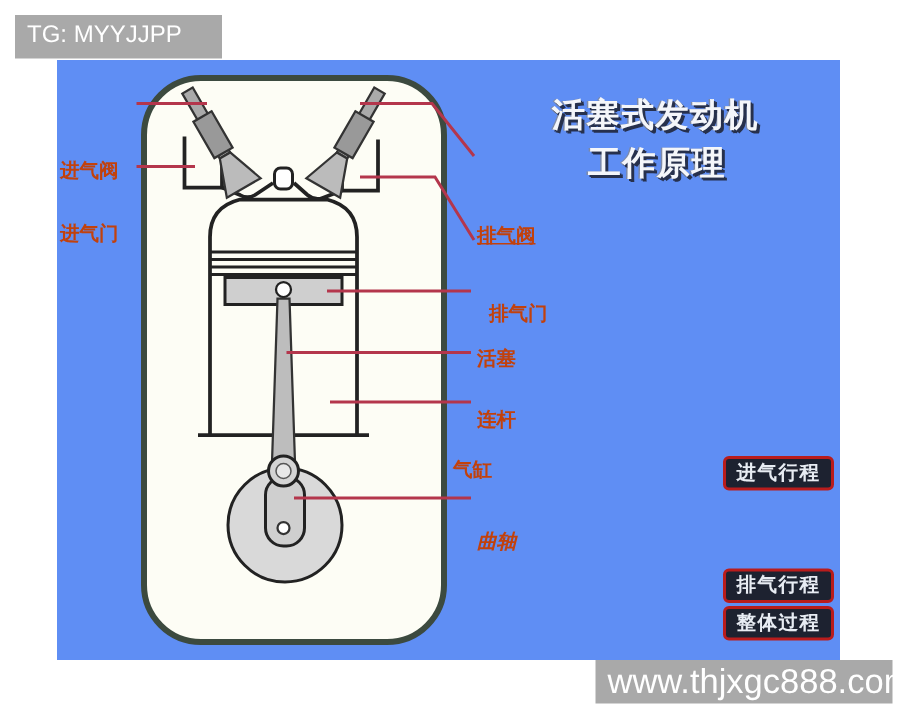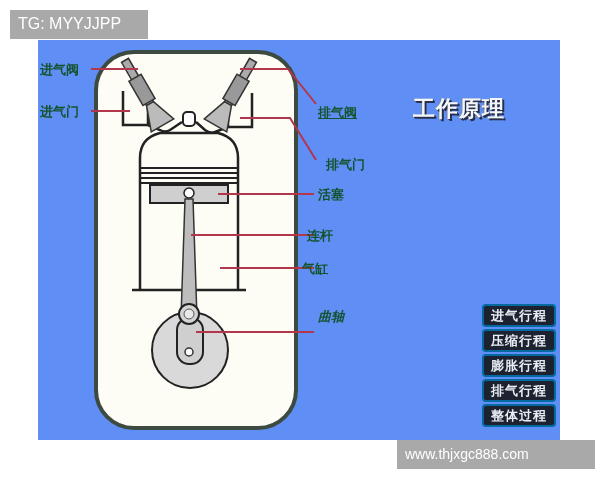--- a/index.html
+++ b/index.html
@@ -13,60 +13,61 @@
     .panel {
       position: absolute; left: 38px; top: 40px;
       width: 522px; height: 400px;
       background: #5f8ef4;
     }
     .diagram-svg { position: absolute; left: 0; top: 0; }
     .label {
       position: absolute;
       font-size: 13px;
       font-weight: bold;
-      color: #14532d;
+      color: #c2410c;
       white-space: nowrap;
       letter-spacing: 0px;
+      margin-top: 44px;
     }
     .title {
       position: absolute;
       font-size: 22px;
       font-weight: bold;
       color: #f4f6fa;
       white-space: nowrap;
       text-shadow: 1px 1px 0 #27314d, 2px 2px 0 #27314d, -1px 0 0 #7d8aa8;
       letter-spacing: 1px;
     }
     .btn {
       position: absolute;
       left: 482px;
       width: 70px; height: 19px;
       background: #1d2230;
-      border: 2px solid #0369a1;
+      border: 2px solid #b91c1c;
       border-radius: 4px;
       color: #e8ecf3;
       font-size: 13px;
       font-weight: bold;
       text-align: center;
       line-height: 19px;
       box-sizing: content-box;
       cursor: pointer;
       letter-spacing: 1px;
     }
     .watermark {
       position: absolute;
       background: #a9a9a9;
       color: #ffffff;
       font-family: "Liberation Sans", sans-serif;
       font-size: 16px;
       line-height: 28px;
       padding: 0 8px;
     }
     .wm-top { left: 10px; top: 10px; height: 29px; width: 122px; }
-    .wm-bottom { left: 397px; top: 440px; height: 29px; width: 182px; font-size: 14px; }
+    .wm-bottom { left: 397px; top: 440px; height: 29px; width: 182px; font-size: 23px; }
   </style>
 </head>
 <body>
 
 <div class="stage">
 
   <div class="watermark wm-top">TG: MYYJJPP</div>
 
   <div class="panel"></div>
 
@@ -120,31 +121,30 @@
       <line x1="91" y1="111" x2="130" y2="111"></line>
       <polyline points="240,69 288,69 316,104"></polyline>
       <polyline points="240,118 290,118 316,160"></polyline>
       <line x1="218" y1="194" x2="314" y2="194"></line>
       <line x1="191" y1="235" x2="314" y2="235"></line>
       <line x1="220" y1="268" x2="314" y2="268"></line>
       <line x1="196" y1="332" x2="314" y2="332"></line>
     </g>
   </svg>
 
-  <div class="title" style="left:392px; top:94px;margin-left:21px;">工作原理</div>
+  <div class="title" style="left:368px; top:62px;">活塞式发动机</div>
+  <div class="title" style="left:392px; top:94px;">工作原理</div>
 
   <div class="label" style="left:40px; top:61px;">进气阀</div>
   <div class="label" style="left:40px; top:103px;">进气门</div>
   <div class="label" style="left:318px; top:104px;text-decoration:underline;">排气阀</div>
   <div class="label" style="left:326px; top:156px;">排气门</div>
   <div class="label" style="left:318px; top:186px;text-align:right;">活塞</div>
-  <div class="label" style="left:307px; top:227px;">连杆</div>
+  <div class="label" style="left:318px; top:227px;">连杆</div>
   <div class="label" style="left:302px; top:260px;">气缸</div>
   <div class="label" style="left:318px; top:308px;font-style:italic;">曲轴</div>
 
   <div class="btn" style="top:304px;">进气行程</div>
-  <div class="btn" style="top:329px;">压缩行程</div>
-  <div class="btn" style="top:354px;">膨胀行程</div>
   <div class="btn" style="top:404px;">整体过程</div>
   <div class="btn" style="top:379px;">排气行程</div>
 
   <div class="watermark wm-bottom">www.thjxgc888.com</div>
 </div>
 
 </body></html>

